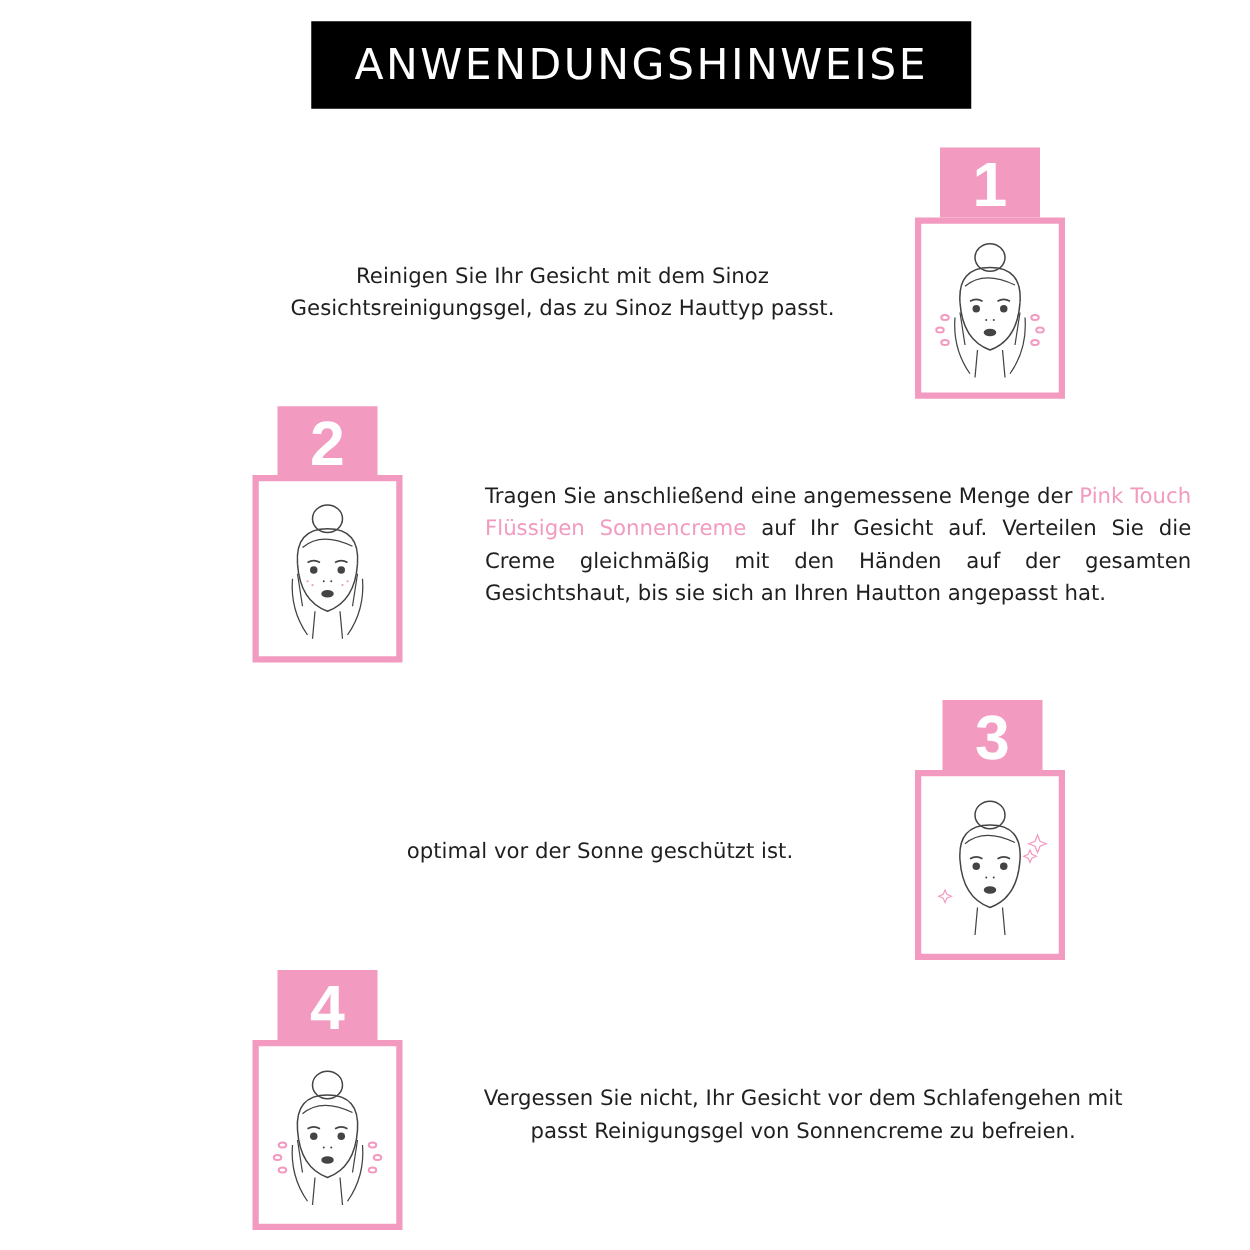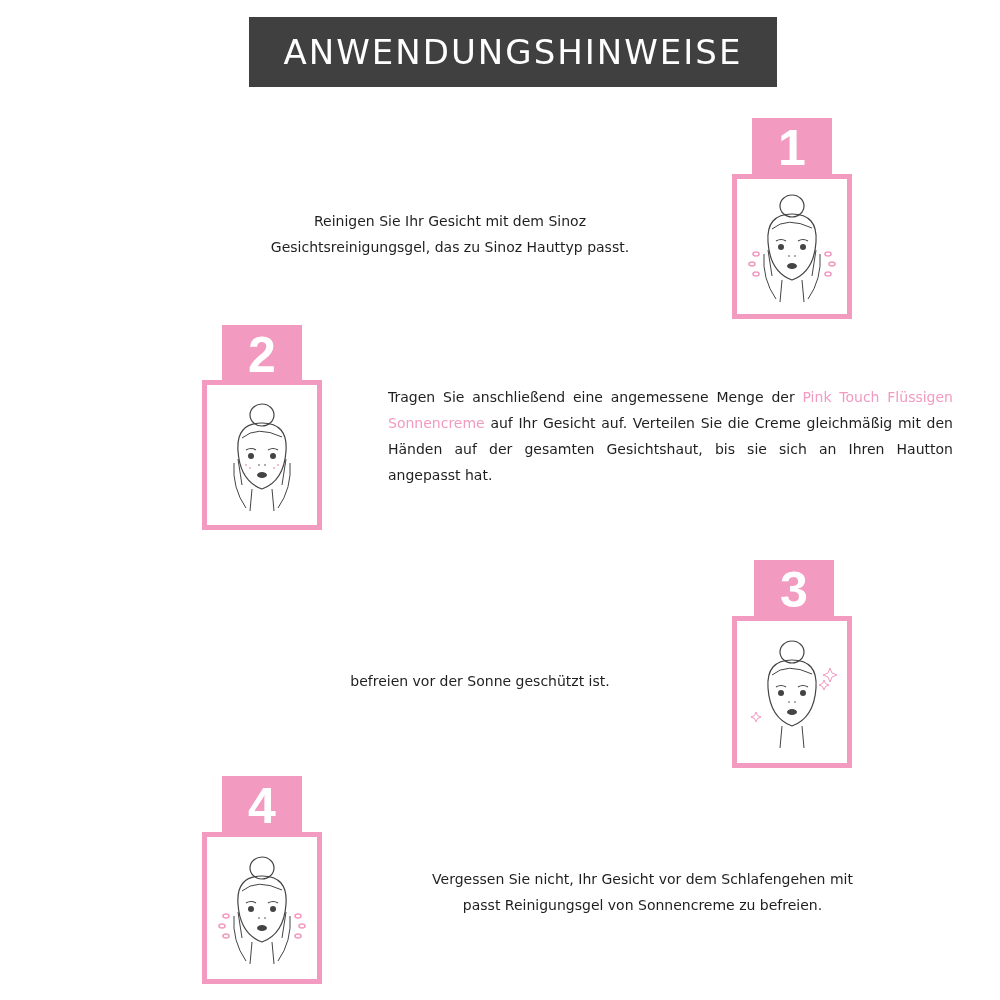--- a/index.html
+++ b/index.html
@@ -1,27 +1,27 @@
 <!DOCTYPE html>
 <html><head>
 <meta charset="utf-8">
 <style>
   html, body { margin:0; padding:0; background:#ffffff; }
   body { width:1000px; height:1000px; position:relative; overflow:hidden;
          font-family:"DejaVu Sans", "Liberation Sans", sans-serif; color:#1f1f1f; }
   .title-banner { position:absolute; left:249px; top:17px; width:528px; height:70px;
-         background:#404040; display:flex; align-items:center; justify-content:center; }
+         background:#000000; display:flex; align-items:center; justify-content:center; }
   .title-banner span { color:#ffffff; font-size:34px; letter-spacing:2px; font-weight:400; }
   .step-num { position:absolute; width:80px; height:60px; background:#f29ac0;
          display:flex; align-items:center; justify-content:center; color:#fff;
          font-family:"Liberation Sans", sans-serif; font-weight:bold; font-size:50px; }
   .step-card { position:absolute; width:120px; height:145px; border:5px solid #f29ac0;
          background:#fff; box-sizing:border-box; display:flex; align-items:center; justify-content:center; }
   .step-card svg { width:100px; height:125px; }
-  .step-text { position:absolute; font-size:14px; line-height:26px; }
+  .step-text { position:absolute; font-size:17px; line-height:26px; }
   .center { text-align:center; }
   .justify { text-align:justify; text-align-last:left;margin-left:28px; }
   .highlight { color:#f29ac0; }
 </style>
 </head>
 <body>
 
 <svg width="0" height="0" style="position:absolute">
   <defs>
     <g id="face">
@@ -90,21 +90,21 @@
 <div class="step-num" style="left:754px; top:560px;">3</div>
 <div class="step-card" style="left:732px; top:616px; height:152px;">
   <svg viewBox="0 0 100 125">
     <use href="#face"></use>
     <path d="M88 38 l2 5 l5 2 l-5 2 l-2 5 l-2 -5 l-5 -2 l5 -2 z" fill="none" stroke="#f29ac0" stroke-width="1"></path>
     <path d="M82 50 l1.5 3.5 l3.5 1.5 l-3.5 1.5 l-1.5 3.5 l-1.5 -3.5 l-3.5 -1.5 l3.5 -1.5 z" fill="none" stroke="#f29ac0" stroke-width="1"></path>
     <path d="M14 82 l1.5 3.5 l3.5 1.5 l-3.5 1.5 l-1.5 3.5 l-1.5 -3.5 l-3.5 -1.5 l3.5 -1.5 z" fill="none" stroke="#f29ac0" stroke-width="1"></path>
   </svg>
 </div>
 <div class="step-text center" style="left:270px; top:668px; width:420px;">
-  <div>befreien vor der Sonne geschützt ist.</div>
+  <div>optimal vor der Sonne geschützt ist.</div>
 </div>
 
 <div class="step-num" style="left:222px; top:776px;">4</div>
 <div class="step-card" style="left:202px; top:832px; height:152px;">
   <svg viewBox="0 0 100 125">
     <use href="#face"></use>
       <use href="#hands"></use>
       <use href="#drops"></use>
   </svg>
 </div>

